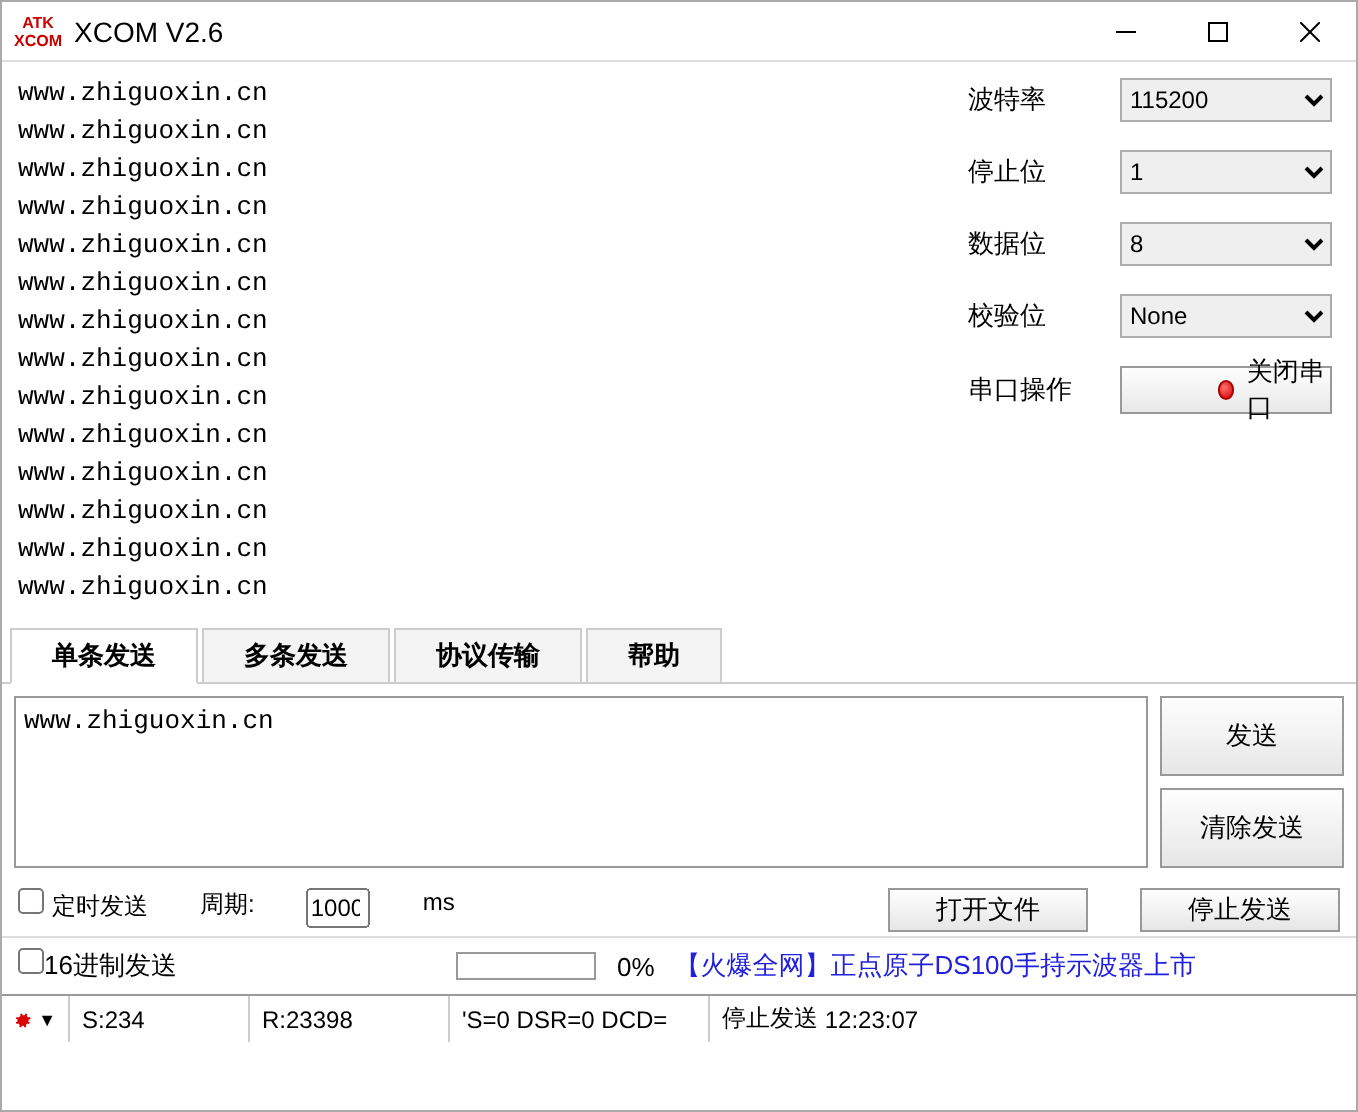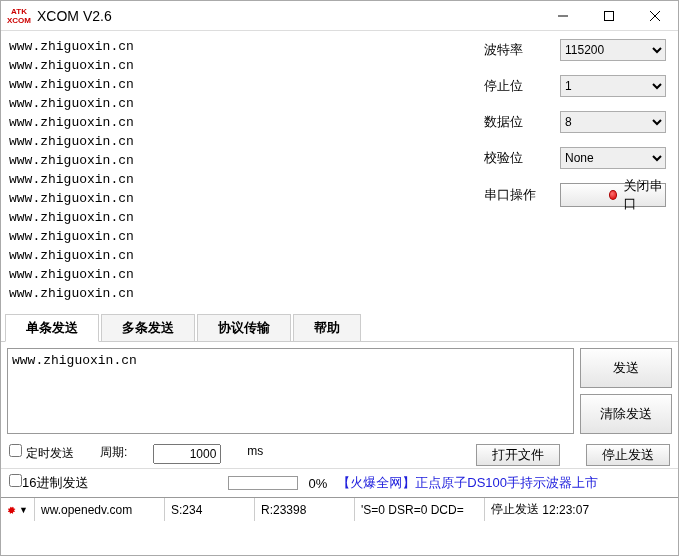--- a/index.html
+++ b/index.html
@@ -25,23 +25,23 @@
 .tab { padding: 4px 20px; border: 1px solid #ccc; border-bottom: none; margin-right: 2px; background: #f4f4f4; font-size: 13px; cursor: pointer; font-weight: bold; }
 .tab.active { background: white; border-bottom: 1px solid white; margin-bottom: -1px; }
 
 .sendarea { display: flex; padding: 6px; gap: 6px; }
 .sendbox { flex: 1; height: 86px; font-family: "Courier New", monospace; font-size: 13px; padding: 4px; border: 1px solid #999; resize: none; }
 .sendbtns { width: 92px; display: flex; flex-direction: column; gap: 6px; }
 .btn { height: 40px; background: linear-gradient(#fefefe,#e6e6e6); border: 1px solid #999; cursor: pointer; font-size: 13px; }
 
 .optrow { display: flex; align-items: flex-start; padding: 4px 8px; gap: 26px; height: 28px; }
 .optrow input[type=checkbox] { margin-right: 4px; }
-.optrow .periodinput { width: 68px; height: 20px; font-size: 12px; text-align: right; padding-right: 3px; }
+.optrow .periodinput { width: 32px; height: 20px; font-size: 12px; text-align: right; padding-right: 3px; }
 .progressbox { width: 70px; height: 14px; border: 1px solid #999; background: white; }
-.rowbtn { width: 84px; height: 22px; background: linear-gradient(#fefefe,#e6e6e6); border: 1px solid #999; cursor: pointer; font-size: 13px; }
+.rowbtn { width: 100px; height: 22px; background: linear-gradient(#fefefe,#e6e6e6); border: 1px solid #999; cursor: pointer; font-size: 13px; }
 
 .adrow { display: flex; align-items: center; padding: 14px 8px; gap: 10px; height: 24px; border-top: 1px solid #ddd; font-size: 13px; }
 .adlink { color: #2020dd; cursor: pointer; }
 
 .statusbar { display: flex; align-items: center; height: 24px; border-top: 1px solid #999; font-size: 12px; }
 .statusbar .cell { padding: 0 6px; border-right: 1px solid #ccc; height: 100%; display: flex; align-items: center; overflow: hidden; white-space: nowrap; }
 .gear { width: 14px; height: 14px; color: #d00; }
 .dd { font-size: 9px; margin-left: 2px; }
 </style>
 </head>
@@ -146,21 +146,20 @@
   <span class="adlink">【火爆全网】正点原子DS100手持示波器上市</span>
 </div>
 
 <div class="statusbar">
   <div class="cell" style="width:34px">
     <svg class="gear" viewBox="0 0 16 16">
         <path fill="currentColor" d="M8 5a3 3 0 100 6 3 3 0 000-6zM14 8l2-1-1-2-2 .5-1.5-1.5.5-2-2-1-1 2h-2l-1-2-2 1 .5 2L2 5.5 0 5l-1 2 2 1v2l-2 1 1 2 2-.5L3.5 14l-.5 2 2 1 1-2h2l1 2 2-1-.5-2 1.5-1.5 2 .5 1-2-2-1z" transform="scale(0.7) translate(3,3)"></path>
       </svg>
     <span class="dd">▼</span>
   </div>
-  <div class="cell" style="width:130px">ww.openedv.com</div>
   <div class="cell" style="width:90px">S:234</div>
   <div class="cell" style="width:100px">R:23398</div>
   <div class="cell" style="width:130px">'S=0 DSR=0 DCD=</div>
   <div class="cell" style="flex:1;border-right:none">
     <span>停止发送</span>&nbsp;
     <span>12:23:07</span>
   </div>
 </div>
 
 </body></html>

